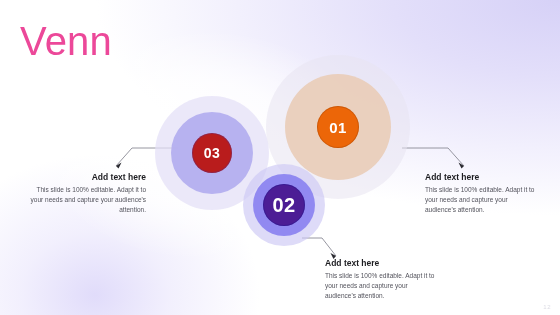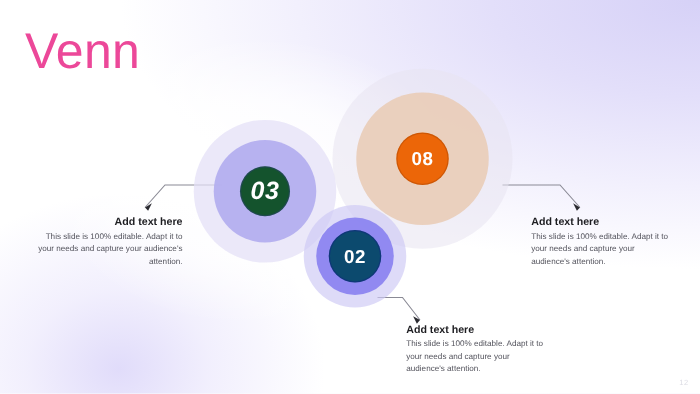--- a/index.html
+++ b/index.html
@@ -81,29 +81,29 @@
   #venn-01 { left: 266px; top: 55px; width: 144px; height: 144px; }
   #venn-01 .r-outer { width: 144px; height: 144px; background: rgba(232,228,240,0.55); }
   #venn-01 .r-mid   { width: 106px; height: 106px; background: #e9cdb8; opacity: 0.92; }
   #venn-01 .core    { width: 42px;  height: 42px;  background: #ec6608; font-size: 15px;
                       box-shadow: inset 0 0 0 1px rgba(150,60,0,0.35); }
 
   
   #venn-02 { left: 243px; top: 164px; width: 82px; height: 82px; }
   #venn-02 .r-outer { width: 82px; height: 82px; background: rgba(205,200,245,0.66); }
   #venn-02 .r-mid   { width: 62px; height: 62px; background: #8c85f0; opacity: 0.95; }
-  #venn-02 .core    { width: 42px; height: 42px; background: #0c4a6e; font-size: 15px;
+  #venn-02 .core    { width: 42px; height: 42px; background: #4c1d95; font-size: 20px;
                       box-shadow: inset 0 0 0 1px rgba(20,20,140,0.35); }
 
   
   #venn-03 { left: 155px; top: 96px; width: 114px; height: 114px; }
   #venn-03 .r-outer { width: 114px; height: 114px; background: rgba(227,223,246,0.72); }
   #venn-03 .r-mid   { width: 82px;  height: 82px;  background: #b4afef; opacity: 0.95; }
-  #venn-03 .core    { width: 40px;  height: 40px;  background: #14532d; font-size: 20px;
-                      box-shadow: inset 0 0 0 1px rgba(60,50,160,0.3); font-style: italic; }
+  #venn-03 .core    { width: 40px;  height: 40px;  background: #b91c1c; font-size: 14px;
+                      box-shadow: inset 0 0 0 1px rgba(60,50,160,0.3); }
 
   
   .connector {
     position: absolute;
     overflow: visible;
   }
 
   
   .textblock {
     position: absolute;
@@ -163,21 +163,21 @@
 
   <div class="venn" id="venn-03">
     <div class="ring r-outer"></div>
     <div class="ring r-mid"></div>
     <div class="core">03</div>
   </div>
 
   <div class="venn" id="venn-01">
     <div class="ring r-outer"></div>
     <div class="ring r-mid"></div>
-    <div class="core">08</div>
+    <div class="core">01</div>
   </div>
 
   <div class="venn" id="venn-02">
     <div class="ring r-outer"></div>
     <div class="ring r-mid"></div>
     <div class="core">02</div>
   </div>
 
   <div class="textblock" id="text-left">
     <p class="tb-head">Add text here</p>

